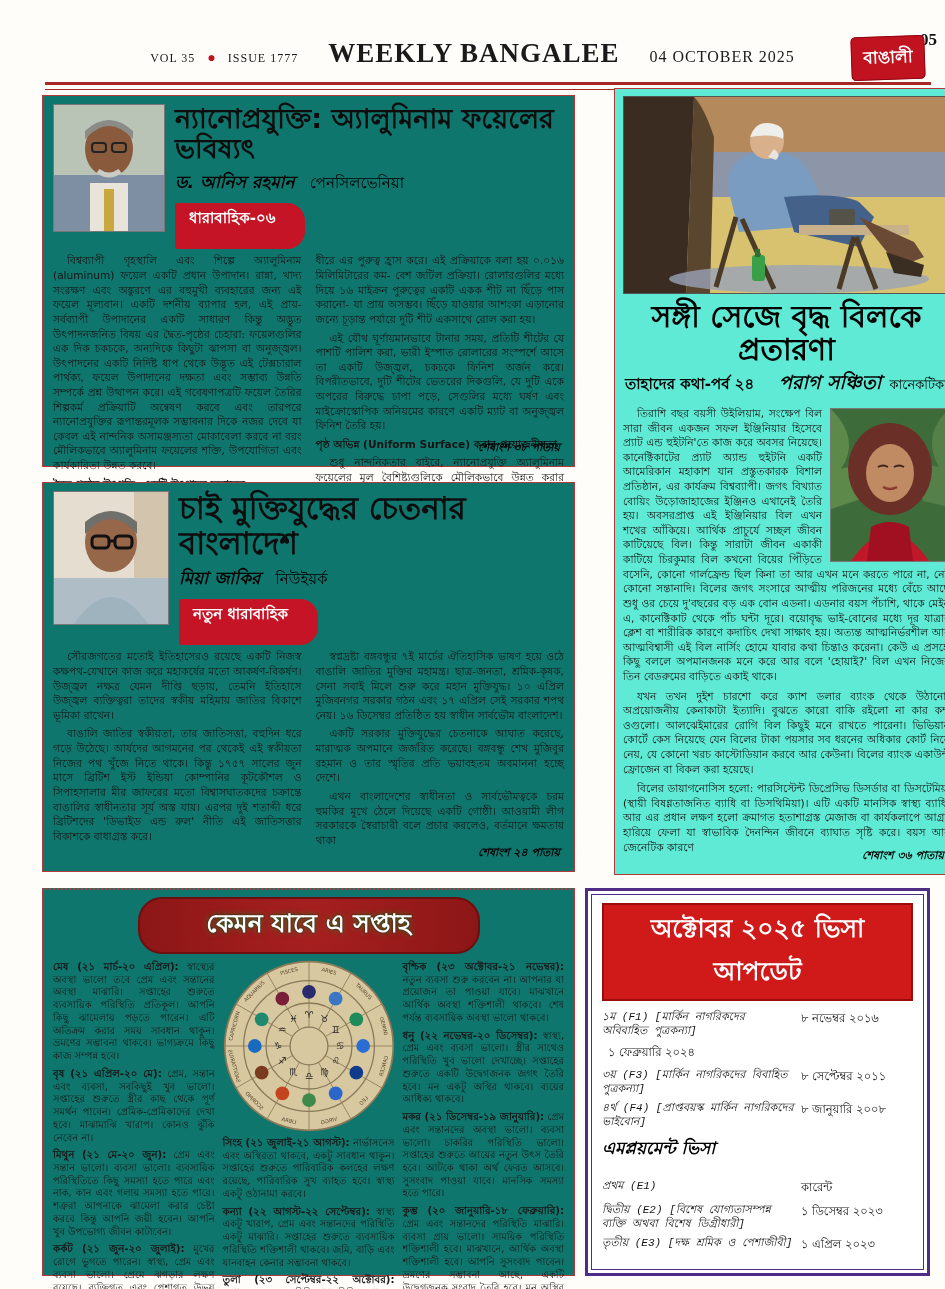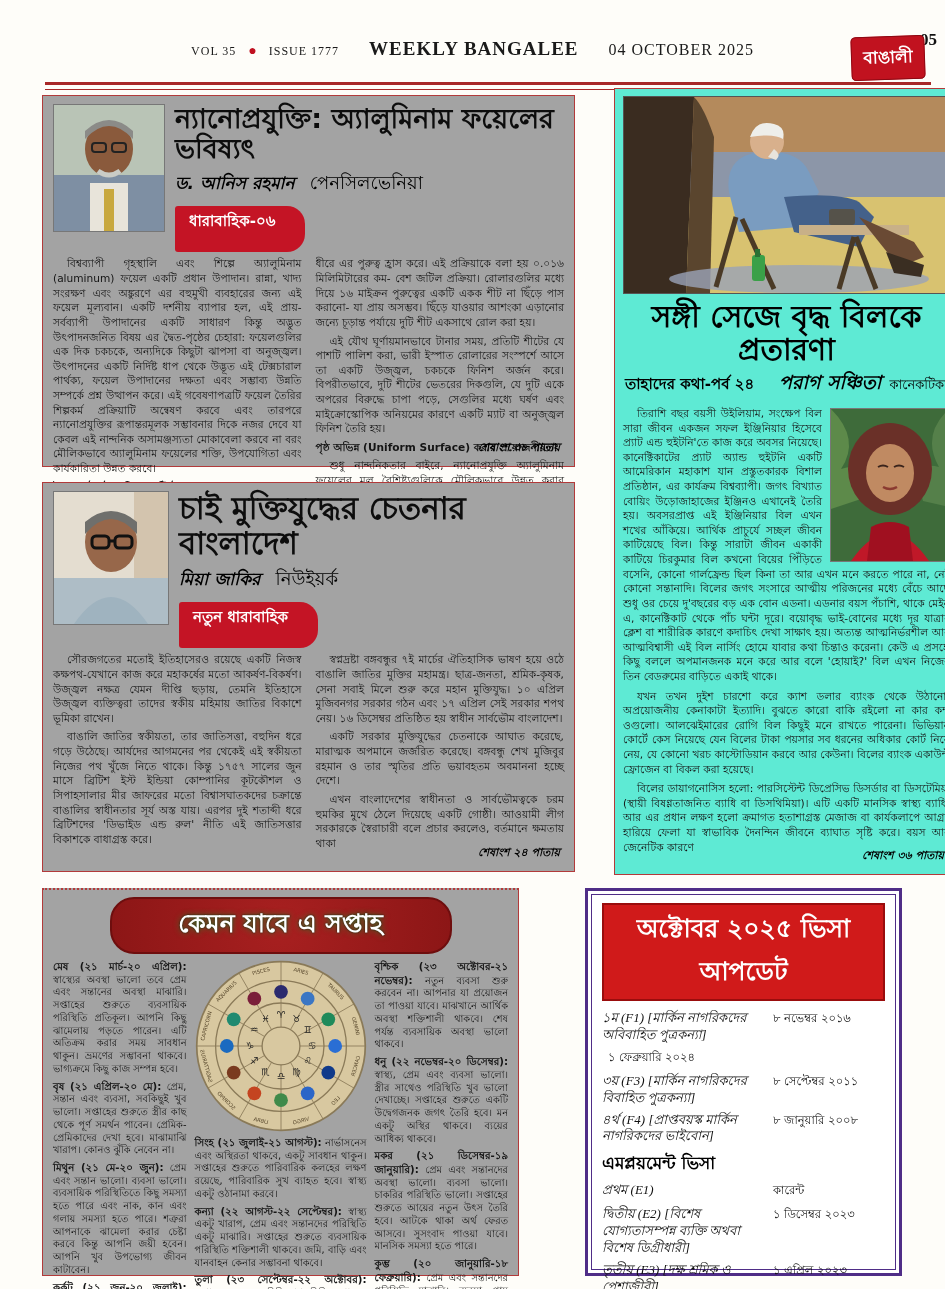--- a/index.html
+++ b/index.html
@@ -4,38 +4,38 @@
 <style>
   html,body{margin:0;padding:0;background:#e8e8e4;}
   .page{position:relative;width:945px;height:1289px;background:#fefdf9;
         font-family:"DejaVu Sans",sans-serif;overflow:hidden;margin:0 auto;}
   
   .masthead{position:absolute;left:0;top:30px;width:945px;height:48px;}
   .mast-center{position:absolute;left:0;right:0;top:8px;text-align:center;
                font-family:"Liberation Serif","DejaVu Serif",serif;color:#1a1a1a;}
   .mast-center .volissue{font-size:12px;letter-spacing:1px;}
   .mast-center .dot{color:#c01020;font-size:14px;padding:0 8px;}
-  .mast-title{font-size:19px;font-weight:bold;letter-spacing:1px;padding:0 26px;}
+  .mast-title{font-size:27px;font-weight:bold;letter-spacing:1px;padding:0 26px;}
   .mast-date{font-size:16px;letter-spacing:1px;}
   .pagenum{position:absolute;right:8px;top:0px;font-family:"Liberation Serif",serif;
            font-size:17px;font-weight:bold;color:#111;}
   .logo{position:absolute;right:20px;top:6px;width:74px;height:44px;background:#c1121f;
         border-radius:5px;color:#fff;display:flex;align-items:center;justify-content:center;
         font-weight:bold;font-size:17px;transform:rotate(-2deg);box-shadow:0 0 0 1px #8a0a14 inset;}
   .headrule{position:absolute;left:45px;right:14px;top:82px;height:4px;
             border-top:3px solid #a82828;border-bottom:1px solid #a82828;}
   
-  .box{position:absolute;background:#a3a3a3;border:1.5px solid #b23a3a;box-sizing:border-box;}
+  .box{position:absolute;background:#0f766e;border:1.5px solid #b23a3a;box-sizing:border-box;}
   .pad{padding:8px 10px;position:relative;height:100%;box-sizing:border-box;}
   .art-header{display:flex;gap:10px;margin-bottom:4px;}
   .photo{flex:none;border:1px solid #777;background:#ccc;}
   .headline{font-weight:bold;color:#0d0d0d;line-height:1.12;}
   .byline{margin-top:5px;}
   .byline .name{font-weight:bold;font-size:17px;font-style:italic;}
-  .byline .loc{font-size:18px;margin-left:10px;}
+  .byline .loc{font-size:15px;margin-left:10px;}
   .badge{display:inline-block;background:#c41425;color:#fff;font-weight:bold;
          font-size:15px;padding:3px 30px 18px 14px;border-radius:3px 18px 18px 3px;margin-top:6px;}
   .body2col{column-count:2;column-gap:14px;font-size:10.6px;line-height:1.38;
             text-align:justify;color:#141414;margin-top:4px;}
   .body2col p{margin:0 0 4px;text-indent:14px;}
   .subhead{font-weight:bold;text-indent:0 !important;}
   .cont{position:absolute;right:14px;bottom:8px;font-style:italic;font-size:11px;font-weight:bold;}
   
   .painting{display:block;border:1px solid #555;}
   .a2-headline{font-size:30px;font-weight:bold;text-align:center;margin:6px 0 2px;line-height:1.1;}
@@ -56,24 +56,24 @@
   .horo-entry{font-size:9.8px;line-height:1.3;text-align:justify;margin-bottom:4px;color:#161616;}
   .horo-entry b{font-size:10.2px;}
   .wheelwrap{display:flex;justify-content:center;margin-bottom:4px;}
   
   .visa-outer{position:absolute;background:#fff;border:3px solid #4f2d87;box-sizing:border-box;}
   .visa-inner{margin:3px;border:1.5px solid #4f2d87;padding:8px 10px 6px;height:calc(100% - 6px);
               box-sizing:border-box;background:#fff;}
   .visa-title{background:#d01a1a;border:2px solid #9a0d0d;color:#fff;text-align:center;
               font-size:25px;font-weight:bold;padding:4px 2px;margin-bottom:9px;}
   .visa-row{display:flex;margin-bottom:5px;}
-  .visa-label{flex:1;font-size:13px;font-style:italic;font-family:Liberation Serif, serif;
+  .visa-label{flex:1;font-size:11px;font-style:italic;font-family:Liberation Mono, monospace;
               line-height:1.3;color:#111;}
   .visa-date{width:112px;font-size:11.5px;padding-left:6px;color:#111;flex:none;}
-  .visa-section{font-size:17px;font-weight:bold;margin:4px 0 4px;
+  .visa-section{font-size:17px;font-weight:bold;font-style:italic;margin:4px 0 16px;
                 font-family:"DejaVu Serif",serif;}
 </style>
 </head>
 <body>
 
 <div class="page">
 
   <div class="masthead">
     <div class="mast-center">
       <span class="volissue">VOL 35</span>
@@ -149,21 +149,21 @@
         <p>সৌরজগতের মতোই ইতিহাসেরও রয়েছে একটি নিজস্ব কক্ষপথ-যেখানে কাজ করে মহাকর্ষের মতো আকর্ষণ-বিকর্ষণ। উজ্জ্বল নক্ষত্র যেমন দীপ্তি ছড়ায়, তেমনি ইতিহাসে উজ্জ্বল ব্যক্তিত্বরা তাদের স্বকীয় মহিমায় জাতির বিকাশে ভূমিকা রাখেন।</p>
         <p>বাঙালি জাতির স্বকীয়তা, তার জাতিসত্তা, বহুদিন ধরে গড়ে উঠেছে। আর্যদের আগমনের পর থেকেই এই স্বকীয়তা নিজের পথ খুঁজে নিতে থাকে। কিন্তু ১৭৫৭ সালের জুন মাসে ব্রিটিশ ইস্ট ইন্ডিয়া কোম্পানির কূটকৌশল ও সিপাহসালার মীর জাফরের মতো বিশ্বাসঘাতকদের চক্রান্তে বাঙালির স্বাধীনতার সূর্য অস্ত যায়। এরপর দুই শতাব্দী ধরে ব্রিটিশদের 'ডিভাইড এন্ড রুল' নীতি এই জাতিসত্তার বিকাশকে বাধাগ্রস্ত করে।</p>
         <p>স্বপ্নদ্রষ্টা বঙ্গবন্ধুর ৭ই মার্চের ঐতিহাসিক ভাষণ হয়ে ওঠে বাঙালি জাতির মুক্তির মহামন্ত্র। ছাত্র-জনতা, শ্রমিক-কৃষক, সেনা সবাই মিলে শুরু করে মহান মুক্তিযুদ্ধ। ১০ এপ্রিল মুজিবনগর সরকার গঠন এবং ১৭ এপ্রিল সেই সরকার শপথ নেয়। ১৬ ডিসেম্বর প্রতিষ্ঠিত হয় স্বাধীন সার্বভৌম বাংলাদেশ।</p>
         <p>একটি সরকার মুক্তিযুদ্ধের চেতনাকে আঘাত করেছে, মারাত্মক অপমানে জর্জরিত করেছে। বঙ্গবন্ধু শেখ মুজিবুর রহমান ও তার স্মৃতির প্রতি ভয়াবহতম অবমাননা হচ্ছে দেশে।</p>
         <p>এখন বাংলাদেশের স্বাধীনতা ও সার্বভৌমত্বকে চরম হুমকির মুখে ঠেলে দিয়েছে একটি গোষ্ঠী। আওয়ামী লীগ সরকারকে স্বৈরাচারী বলে প্রচার করলেও, বর্তমানে ক্ষমতায় থাকা</p>
       </div>
       <div class="cont">শেষাংশ ২৪ পাতায়</div>
     </div>
   </div>
 
-  <div class="box horo" style="left:42px;top:888px;width:477px;height:388px;">
+  <div class="box horo" style="left:42px;top:888px;width:533px;height:388px;">
     <div class="pad" style="padding:7px 10px;">
       <div class="horo-banner">কেমন যাবে এ সপ্তাহ</div>
       <div class="horo-grid">
         <div>
           <div class="horo-entry"><b>মেষ (২১ মার্চ-২০ এপ্রিল):</b> <span>স্বাস্থ্যের অবস্থা ভালো তবে প্রেম এবং সন্তানের অবস্থা মাঝারি। সপ্তাহের শুরুতে ব্যবসায়িক পরিস্থিতি প্রতিকূল। আপনি কিছু ঝামেলায় পড়তে পারেন। এটি অতিক্রম করার সময় সাবধান থাকুন। ভ্রমণের সম্ভাবনা থাকবে। ভাগ্যক্রমে কিছু কাজ সম্পন্ন হবে।</span></div>
           <div class="horo-entry"><b>বৃষ (২১ এপ্রিল-২০ মে):</b> <span>প্রেম, সন্তান এবং ব্যবসা, সবকিছুই খুব ভালো। সপ্তাহের শুরুতে স্ত্রীর কাছ থেকে পূর্ণ সমর্থন পাবেন। প্রেমিক-প্রেমিকাদের দেখা হবে। মাঝামাঝি খারাপ। কোনও ঝুঁকি নেবেন না।</span></div>
           <div class="horo-entry"><b>মিথুন (২১ মে-২০ জুন):</b> <span>প্রেম এবং সন্তান ভালো। ব্যবসা ভালো। ব্যবসায়িক পরিস্থিতিতে কিছু সমস্যা হতে পারে এবং নাক, কান এবং গলায় সমস্যা হতে পারে। শত্রুরা আপনাকে ঝামেলা করার চেষ্টা করবে কিন্তু আপনি জয়ী হবেন। আপনি খুব উপভোগ্য জীবন কাটাবেন।</span></div>
           <div class="horo-entry"><b>কর্কট (২১ জুন-২০ জুলাই):</b> <span>মুখের রোগে ভুগতে পারেন। স্বাস্থ্য, প্রেম এবং ব্যবসা ভালো। প্রেমে ঝগড়ার লক্ষণ রয়েছে। ব্যক্তিগত এবং পেশাগত উভয় দিক থেকেই জীবন খুব অগ্রগতিশীল হবে।</span></div>
         </div>
         <div>
@@ -291,21 +291,21 @@
           <path d="M52 78 Q59 82 66 78" stroke="#8a3a30" stroke-width="2.5" fill="none"></path>
         </svg>
         <p>তিরাশি বছর বয়সী উইলিয়াম, সংক্ষেপ বিল সারা জীবন একজন সফল ইঞ্জিনিয়ার হিসেবে প্র্যাট এন্ড হুইটনি'তে কাজ করে অবসর নিয়েছে। কানেক্টিকাটের প্র্যাট অ্যান্ড হুইটনি একটি আমেরিকান মহাকাশ যান প্রস্তুতকারক বিশাল প্রতিষ্ঠান, এর কার্যক্রম বিশ্বব্যাপী। জগৎ বিখ্যাত বোয়িং উড়োজাহাজের ইঞ্জিনও এখানেই তৈরি হয়। অবসরপ্রাপ্ত এই ইঞ্জিনিয়ার বিল এখন শখের আঁকিয়ে। আর্থিক প্রাচুর্যে সচ্ছল জীবন কাটিয়েছে বিল। কিন্তু সারাটা জীবন একাকী কাটিয়ে চিরকুমার বিল কখনো বিয়ের পিঁড়িতে বসেনি, কোনো গার্লফ্রেন্ড ছিল কিনা তা আর এখন মনে করতে পারে না, নেই কোনো সন্তানাদি। বিলের জগৎ সংসারে আত্মীয় পরিজনের মধ্যে বেঁচে আছে শুধু ওর চেয়ে দু'বছরের বড় এক বোন এডনা। এডনার বয়স পঁচাশি, থাকে মেইন এ, কানেক্টিকাট থেকে পাঁচ ঘন্টা দূরে। বয়োবৃদ্ধ ভাই-বোনের মধ্যে দূর যাত্রার ক্লেশ বা শারীরিক কারণে কদাচিৎ দেখা সাক্ষাৎ হয়। অত্যন্ত আত্মনির্ভরশীল আর আত্মবিশ্বাসী এই বিল নার্সিং হোমে যাবার কথা চিন্তাও করেনা। কেউ এ প্রসঙ্গে কিছু বললে অপমানজনক মনে করে আর বলে 'হোয়াই?' বিল এখন নিজের তিন বেডরুমের বাড়িতে একাই থাকে।</p>
         <p>যখন তখন দুইশ চারশো করে ক্যাশ ডলার ব্যাংক থেকে উঠানো; অপ্রয়োজনীয় কেনাকাটা ইত্যাদি। বুঝতে কারো বাকি রইলো না কার কম্ম ওগুলো। আলঝেইমারের রোগি বিল কিছুই মনে রাখতে পারেনা। ভিভিয়ান কোর্টে কেস নিয়েছে যেন বিলের টাকা পয়সার সব ধরনের অধিকার কোর্ট নিয়ে নেয়, যে কোনো খরচ কাস্টোডিয়ান করবে আর কেউনা। বিলের ব্যাংক একাউন্ট ফ্রোজেন বা বিকল করা হয়েছে।</p>
         <p>বিলের ডায়াগনোসিস হলো: পারসিস্টেন্ট ডিপ্রেসিভ ডিসর্ডার বা ডিসটেমিয়া (স্থায়ী বিষণ্ণতাজনিত ব্যাধি বা ডিসথিমিয়া)। এটি একটি মানসিক স্বাস্থ্য ব্যাধি, আর এর প্রধান লক্ষণ হলো ক্রমাগত হতাশাগ্রস্ত মেজাজ বা কার্যকলাপে আগ্রহ হারিয়ে ফেলা যা স্বাভাবিক দৈনন্দিন জীবনে ব্যাঘাত সৃষ্টি করে। বয়স আর জেনেটিক কারণে</p>
       </div>
       <div class="cont">শেষাংশ ৩৬ পাতায়</div>
     </div>
   </div>
 
-  <div class="visa-outer" style="left:585px;top:888px;width:317px;height:388px;">
+  <div class="visa-outer" style="left:585px;top:888px;width:345px;height:388px;">
     <div class="visa-inner">
       <div class="visa-title">অক্টোবর ২০২৫ ভিসা আপডেট</div>
 
       <div class="visa-row">
         <span class="visa-label">১ম (F1) [মার্কিন নাগরিকদের অবিবাহিত পুত্রকন্যা]</span>
         <span class="visa-date">৮ নভেম্বর ২০১৬</span>
       </div>
       <div class="visa-row">
         <span class="visa-date">১ ফেব্রুয়ারি ২০২৪</span>
       </div>

